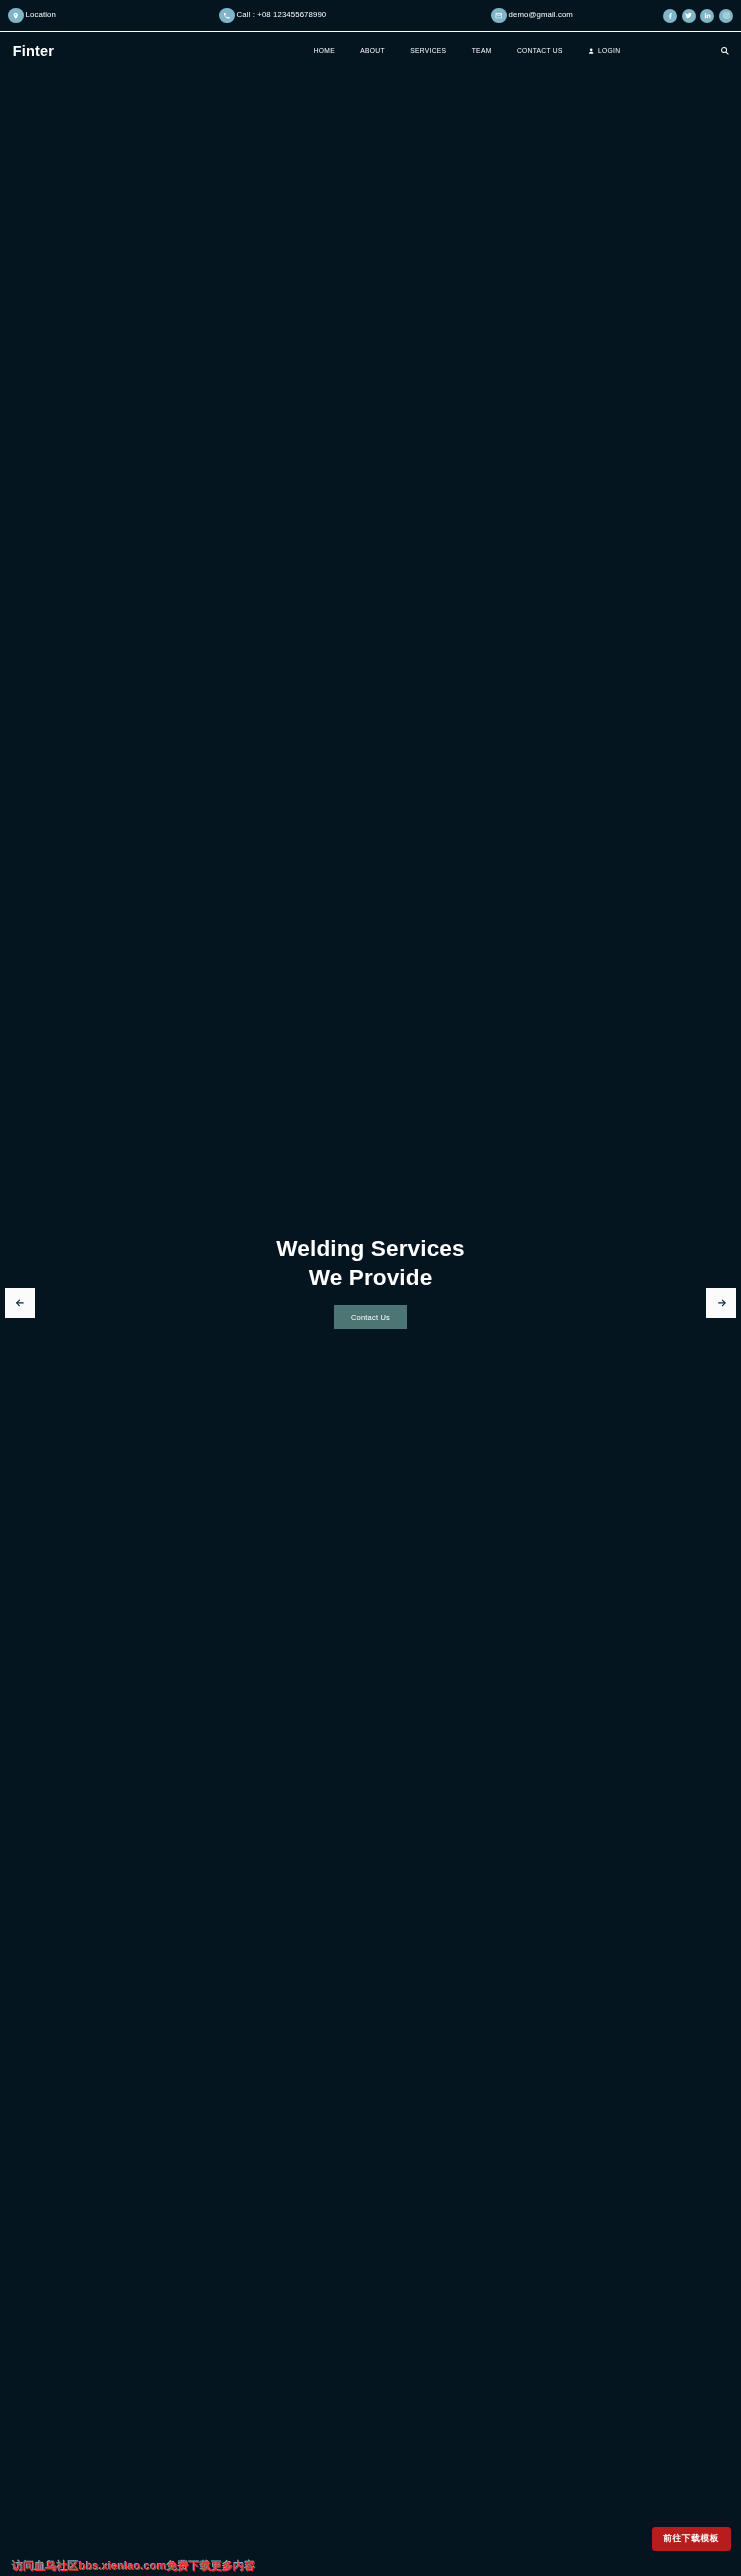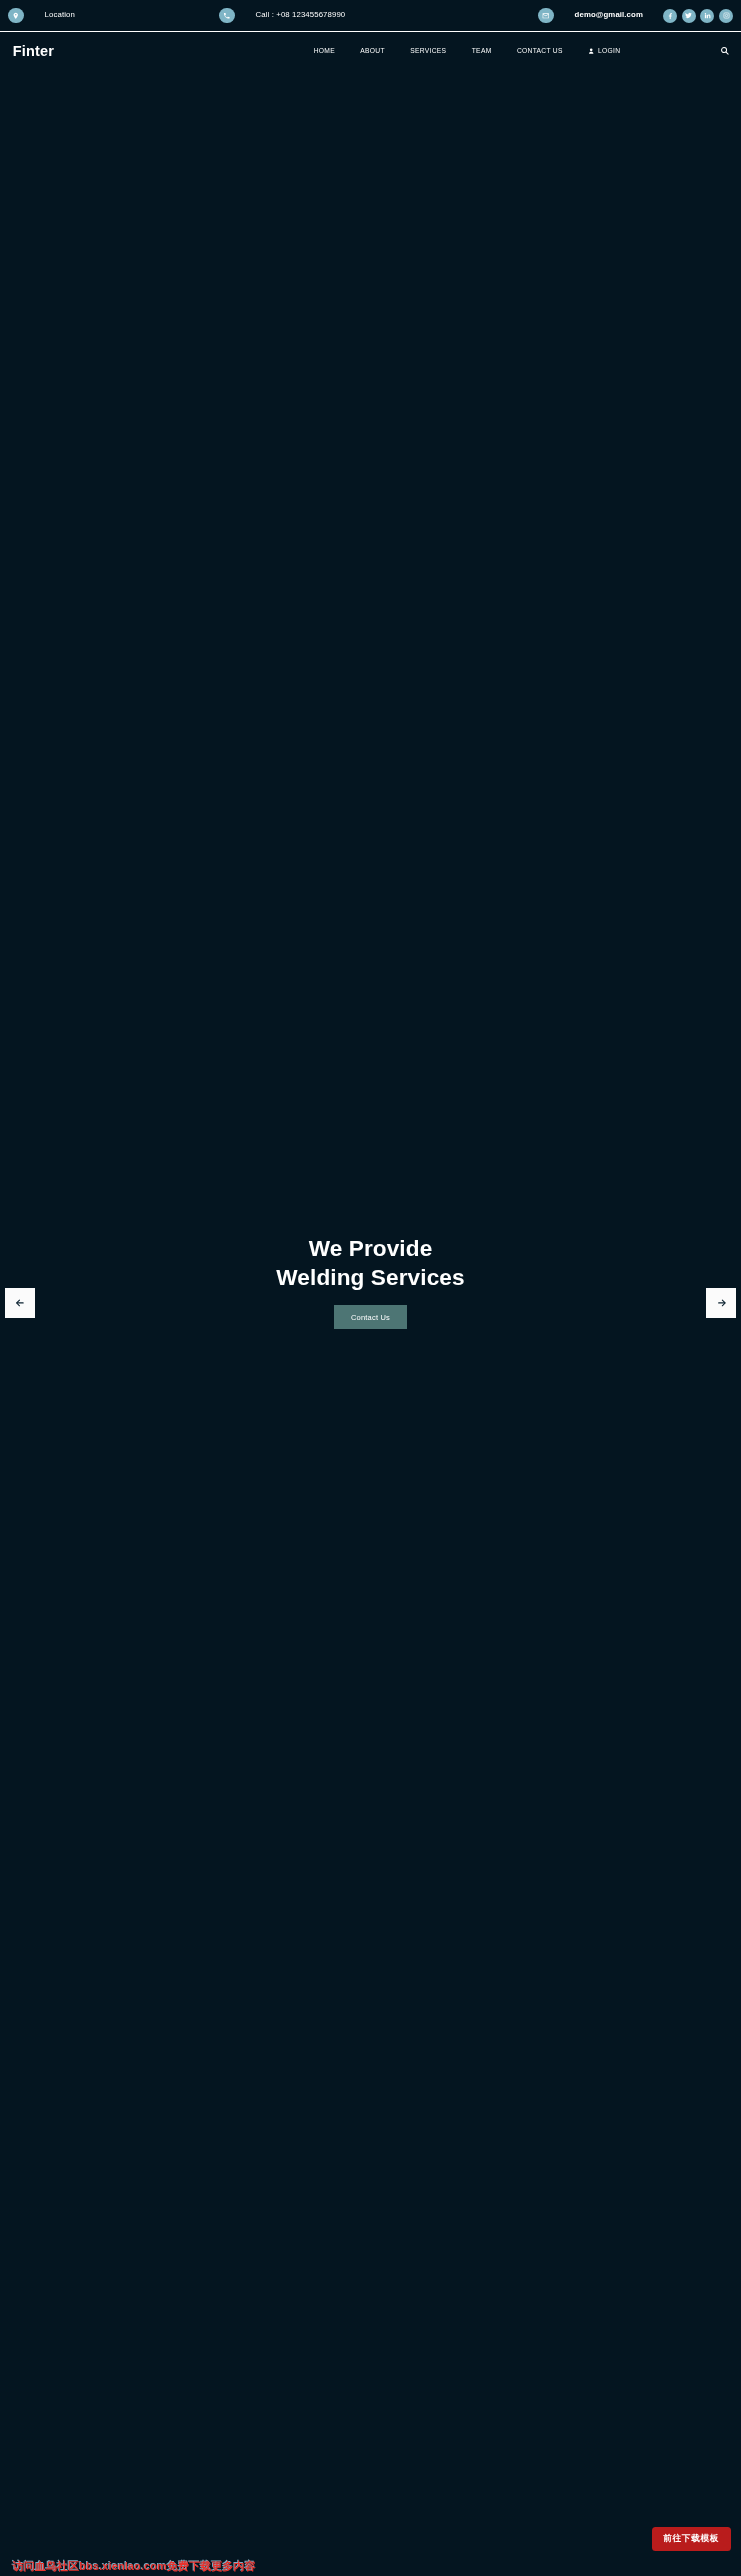--- a/index.html
+++ b/index.html
@@ -24,29 +24,29 @@
     top:0; left:0;
     width:741px;
     height:32px;
     display:flex;
     align-items:center;
     border-bottom:0.6px solid #ffffff;
   }
   .tb-item {
     display:flex;
     align-items:center;
-    gap:21px;
+    gap:2px;
     color:#ffffff;
     font-size:7.8px;
     letter-spacing:0.1px;
     white-space:nowrap;
   }
   .tb-item.loc   { position:absolute; left:8px; }
   .tb-item.call  { position:absolute; left:219px; }
-  .tb-item.mail  { position:absolute; left:538px;font-weight:bold; }
+  .tb-item.mail  { position:absolute; left:491px; }
   .tb-ic {
     width:15.6px; height:15.6px;
     border-radius:50%;
     background:#7fb5c6;
     display:flex; align-items:center; justify-content:center;
     flex:0 0 15.6px;
   }
   .tb-ic svg { display:block; }
   .tb-label { line-height:1; padding-bottom:0.6px; }
 
@@ -291,22 +291,22 @@
       <svg width="9.3" height="9.3" viewBox="0 0 24 24" fill="none" stroke="#ffffff" stroke-width="2.6" stroke-linecap="round">
         <circle cx="10.5" cy="10.5" r="6.5"></circle>
         <line x1="15.6" y1="15.6" x2="21" y2="21"></line>
       </svg>
     </div>
   </div>
 
   <div class="hero">
     <div class="hero-inner">
       <h1 class="hero-title">
+        <span>Welding Services</span>
         <span>We Provide</span>
-        <span>Welding Services</span>
       </h1>
       <button class="cta">Contact Us</button>
     </div>
   </div>
 
   <div class="arrow prev">
     <span>
       <svg width="9.8" height="9.8" viewBox="0 0 24 24" fill="none" stroke="#0b2230" stroke-width="2.6" stroke-linecap="round" stroke-linejoin="round">
         <line x1="20" y1="12" x2="5" y2="12"></line>
         <polyline points="11,5 4,12 11,19"></polyline>

